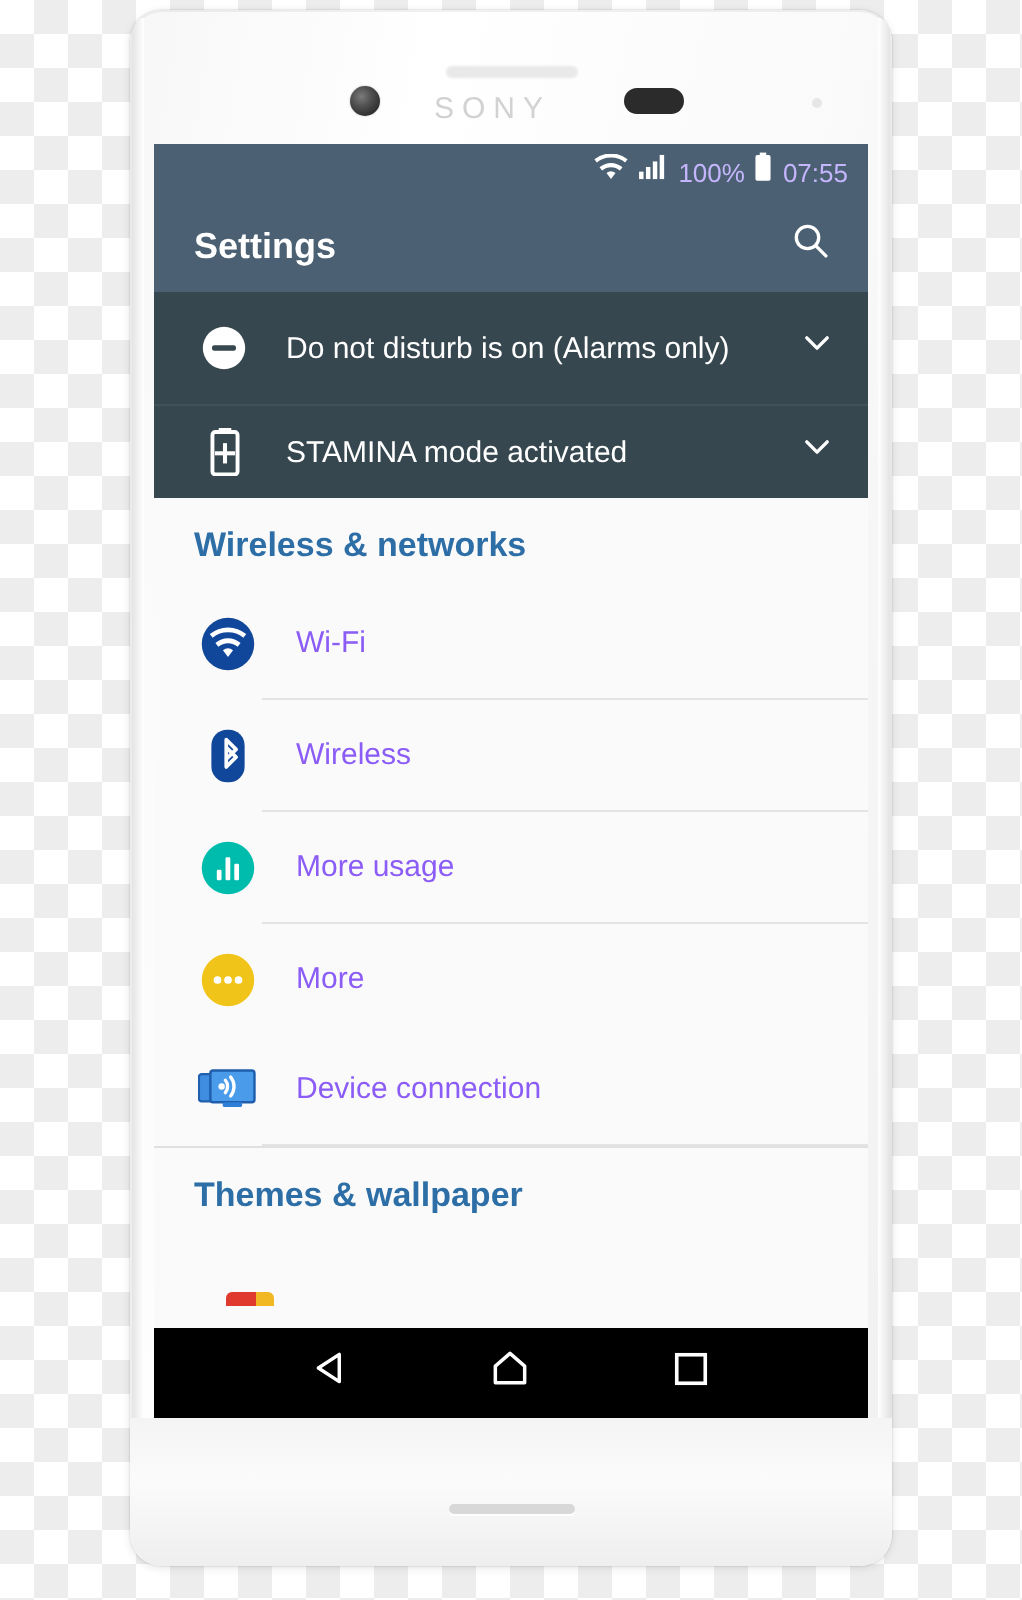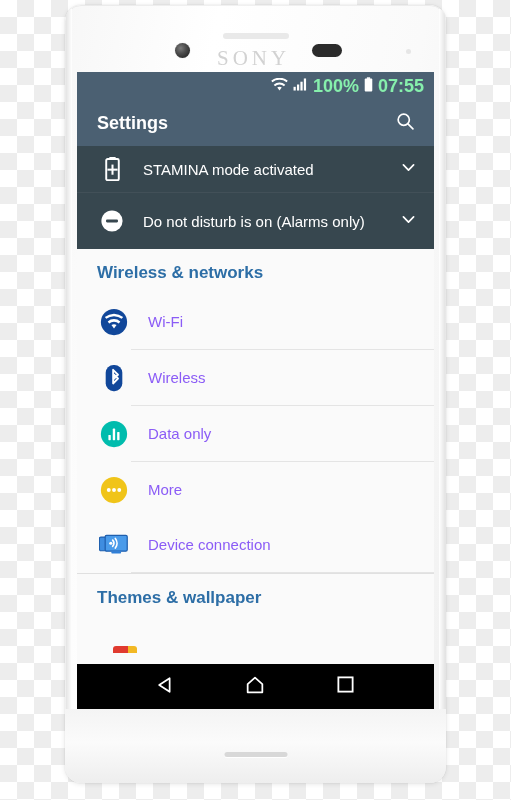--- a/index.html
+++ b/index.html
@@ -63,22 +63,22 @@
     position: absolute;
     left: 110px; top: 38px;
     width: 15px; height: 15px;
     border-radius: 50%;
     background: radial-gradient(circle at 38% 35%, #7b7b7b 0%, #4d4d4d 40%, #2e2e2e 75%, #6a6a6a 100%);
     box-shadow: 0 0 1px rgba(0,0,0,0.3);
   }
   .sony-logo {
     position: absolute;
     left: 152px; top: 41px;
-    font-family: Liberation Serif, serif;
-    font-size: 21px;
+    font-family: Liberation Sans, sans-serif;
+    font-size: 15px;
     letter-spacing: 4px;
     color: #d2d2d2;
     font-weight: 400;
   }
   .sensor-pill {
     position: absolute;
     left: 247px; top: 39px;
     width: 30px; height: 13px;
     border-radius: 7px;
     background: #2b2b2b;
@@ -107,23 +107,23 @@
     height: 28px;
     background: #4b6072;
     display: flex;
     align-items: center;
     justify-content: flex-end;
     padding-right: 10px;
     gap: 5px;
     color: #ffffff;
   }
   .status-text {
-    font-size: 18px;
-    font-weight: bold;
-    color: #86efac;
+    font-size: 13px;
+    font-weight: normal;
+    color: #c4b5fd;
     letter-spacing: 0px;
   }
   .ico { display: block; }
 
   
   .app-bar {
     height: 46px;
     background: #4b6072;
     display: flex;
     align-items: center;
@@ -320,56 +320,56 @@
           <svg width="21" height="21" viewBox="0 0 24 24">
             <circle cx="10" cy="10" r="6.4" fill="none" stroke="#fff" stroke-width="1.9"></circle>
             <line x1="14.8" y1="14.8" x2="20.5" y2="20.5" stroke="#fff" stroke-width="1.9" stroke-linecap="round"></line>
           </svg>
         </span>
       </div>
     </div>
 
     <div class="notif-stack">
 
+      <div class="notif notif-tall">
+        <div class="notif-icon">
+          <svg width="24" height="24" viewBox="0 0 24 24">
+            <circle cx="12" cy="12" r="10.6" fill="#fff"></circle>
+            <rect x="6" y="10.6" width="12" height="2.8" rx="1.1" fill="#37474f"></rect>
+          </svg>
+        </div>
+        <div class="notif-label">Do not disturb is on (Alarms only)</div>
+        <div class="notif-chevron">
+          <span>
+            <svg width="17" height="17" viewBox="0 0 20 20">
+              <polyline points="4,7 10,13 16,7" fill="none" stroke="#fff" stroke-width="2" stroke-linecap="round" stroke-linejoin="round"></polyline>
+            </svg>
+          </span>
+        </div>
+      </div>
+
       <div class="notif">
         <div class="notif-icon">
           <svg width="17" height="24" viewBox="0 0 18 26">
             <rect x="5.6" y="0" width="6.8" height="2.6" fill="#fff"></rect>
             <rect x="2.2" y="2.2" width="13.6" height="23" rx="1.6" fill="none" stroke="#fff" stroke-width="2.1"></rect>
             <rect x="7.9" y="8.2" width="2.2" height="11" fill="#fff"></rect>
             <rect x="3.5" y="12.6" width="11" height="2.2" fill="#fff"></rect>
           </svg>
         </div>
         <div class="notif-label">STAMINA mode activated</div>
         <div class="notif-chevron">
           <span>
             <svg width="17" height="17" viewBox="0 0 20 20">
               <polyline points="4,7 10,13 16,7" fill="none" stroke="#fff" stroke-width="2" stroke-linecap="round" stroke-linejoin="round"></polyline>
             </svg>
           </span>
         </div>
       </div>
 
-      <div class="notif notif-tall">
-        <div class="notif-icon">
-          <svg width="24" height="24" viewBox="0 0 24 24">
-            <circle cx="12" cy="12" r="10.6" fill="#fff"></circle>
-            <rect x="6" y="10.6" width="12" height="2.8" rx="1.1" fill="#37474f"></rect>
-          </svg>
-        </div>
-        <div class="notif-label">Do not disturb is on (Alarms only)</div>
-        <div class="notif-chevron">
-          <span>
-            <svg width="17" height="17" viewBox="0 0 20 20">
-              <polyline points="4,7 10,13 16,7" fill="none" stroke="#fff" stroke-width="2" stroke-linecap="round" stroke-linejoin="round"></polyline>
-            </svg>
-          </span>
-        </div>
-      </div>
-
     </div>
 
     <div class="settings-body">
 
       <div class="section-head">Wireless &amp; networks</div>
 
       <div class="list-row">
         <div class="row-icon">
           <svg width="28" height="28" viewBox="0 0 32 32">
             <circle cx="16" cy="16" r="15" fill="#11479a"></circle>
@@ -398,21 +398,21 @@
       <div class="list-row">
         <div class="row-icon">
           <svg width="28" height="28" viewBox="0 0 32 32">
             <circle cx="16" cy="16" r="15" fill="#00bcad"></circle>
             <rect x="9.6" y="17" width="2.7" height="6" rx="0.7" fill="#fff"></rect>
             <rect x="14.6" y="9.8" width="2.7" height="13.2" rx="0.7" fill="#fff"></rect>
             <rect x="19.6" y="13.6" width="2.7" height="9.4" rx="0.7" fill="#fff"></rect>
           </svg>
         </div>
         <div class="row-text-wrap">
-          <span class="row-label">Data only</span>
+          <span class="row-label">More usage</span>
         </div>
       </div>
 
       <div class="list-row">
         <div class="row-icon">
           <svg width="28" height="28" viewBox="0 0 32 32">
             <circle cx="16" cy="16" r="15" fill="#f0c419"></circle>
             <circle cx="10" cy="16" r="2.2" fill="#fff"></circle>
             <circle cx="16" cy="16" r="2.2" fill="#fff"></circle>
             <circle cx="22" cy="16" r="2.2" fill="#fff"></circle>

